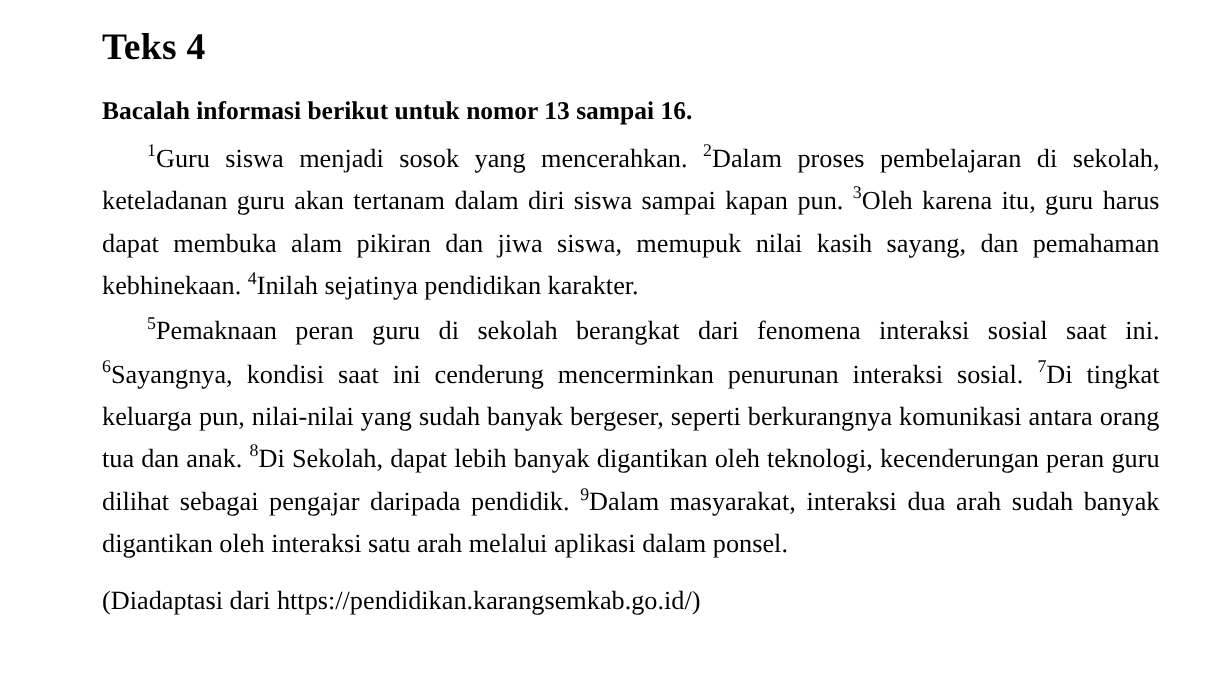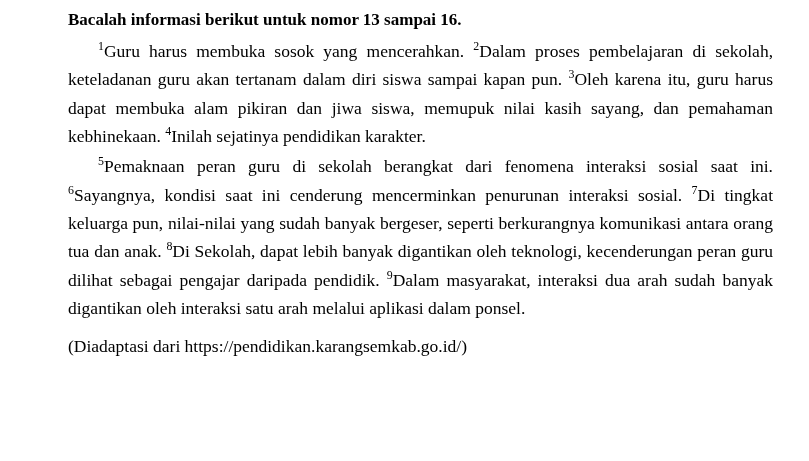--- a/index.html
+++ b/index.html
@@ -56,25 +56,26 @@
     text-align: left;
     margin-top: 14px;
     padding-right: 2px;
   }
 </style>
 </head>
 <body>
 
 <div class="page">
 
+  <h1 class="doc-title">Teks 4</h1>
 
   <p class="instruction">Bacalah informasi berikut untuk nomor 13 sampai 16.</p>
 
   <p class="para">
-    <span class="indent"></span><sup>1</sup><span>Guru harus membuka sosok yang mencerahkan.</span>
+    <span class="indent"></span><sup>1</sup><span>Guru siswa menjadi sosok yang mencerahkan.</span>
     <sup>2</sup><span>Dalam proses pembelajaran di sekolah, keteladanan guru akan tertanam dalam diri siswa sampai kapan pun.</span>
     <sup>3</sup><span>Oleh karena itu, guru harus dapat membuka alam pikiran dan jiwa siswa, memupuk nilai kasih sayang, dan pemahaman kebhinekaan.</span>
     <sup>4</sup><span>Inilah sejatinya pendidikan karakter.</span>
   </p>
 
   <p class="para">
     <span class="indent"></span><sup>5</sup><span>Pemaknaan peran guru di sekolah berangkat dari fenomena interaksi sosial saat ini.</span>
     <sup>6</sup><span>Sayangnya, kondisi saat ini cenderung mencerminkan penurunan interaksi sosial.</span>
     <sup>7</sup><span>Di tingkat keluarga pun, nilai-nilai yang sudah banyak bergeser, seperti berkurangnya komunikasi antara orang tua dan anak.</span>
     <sup>8</sup><span>Di Sekolah, dapat lebih banyak digantikan oleh teknologi, kecenderungan peran guru dilihat sebagai pengajar daripada pendidik.</span>

